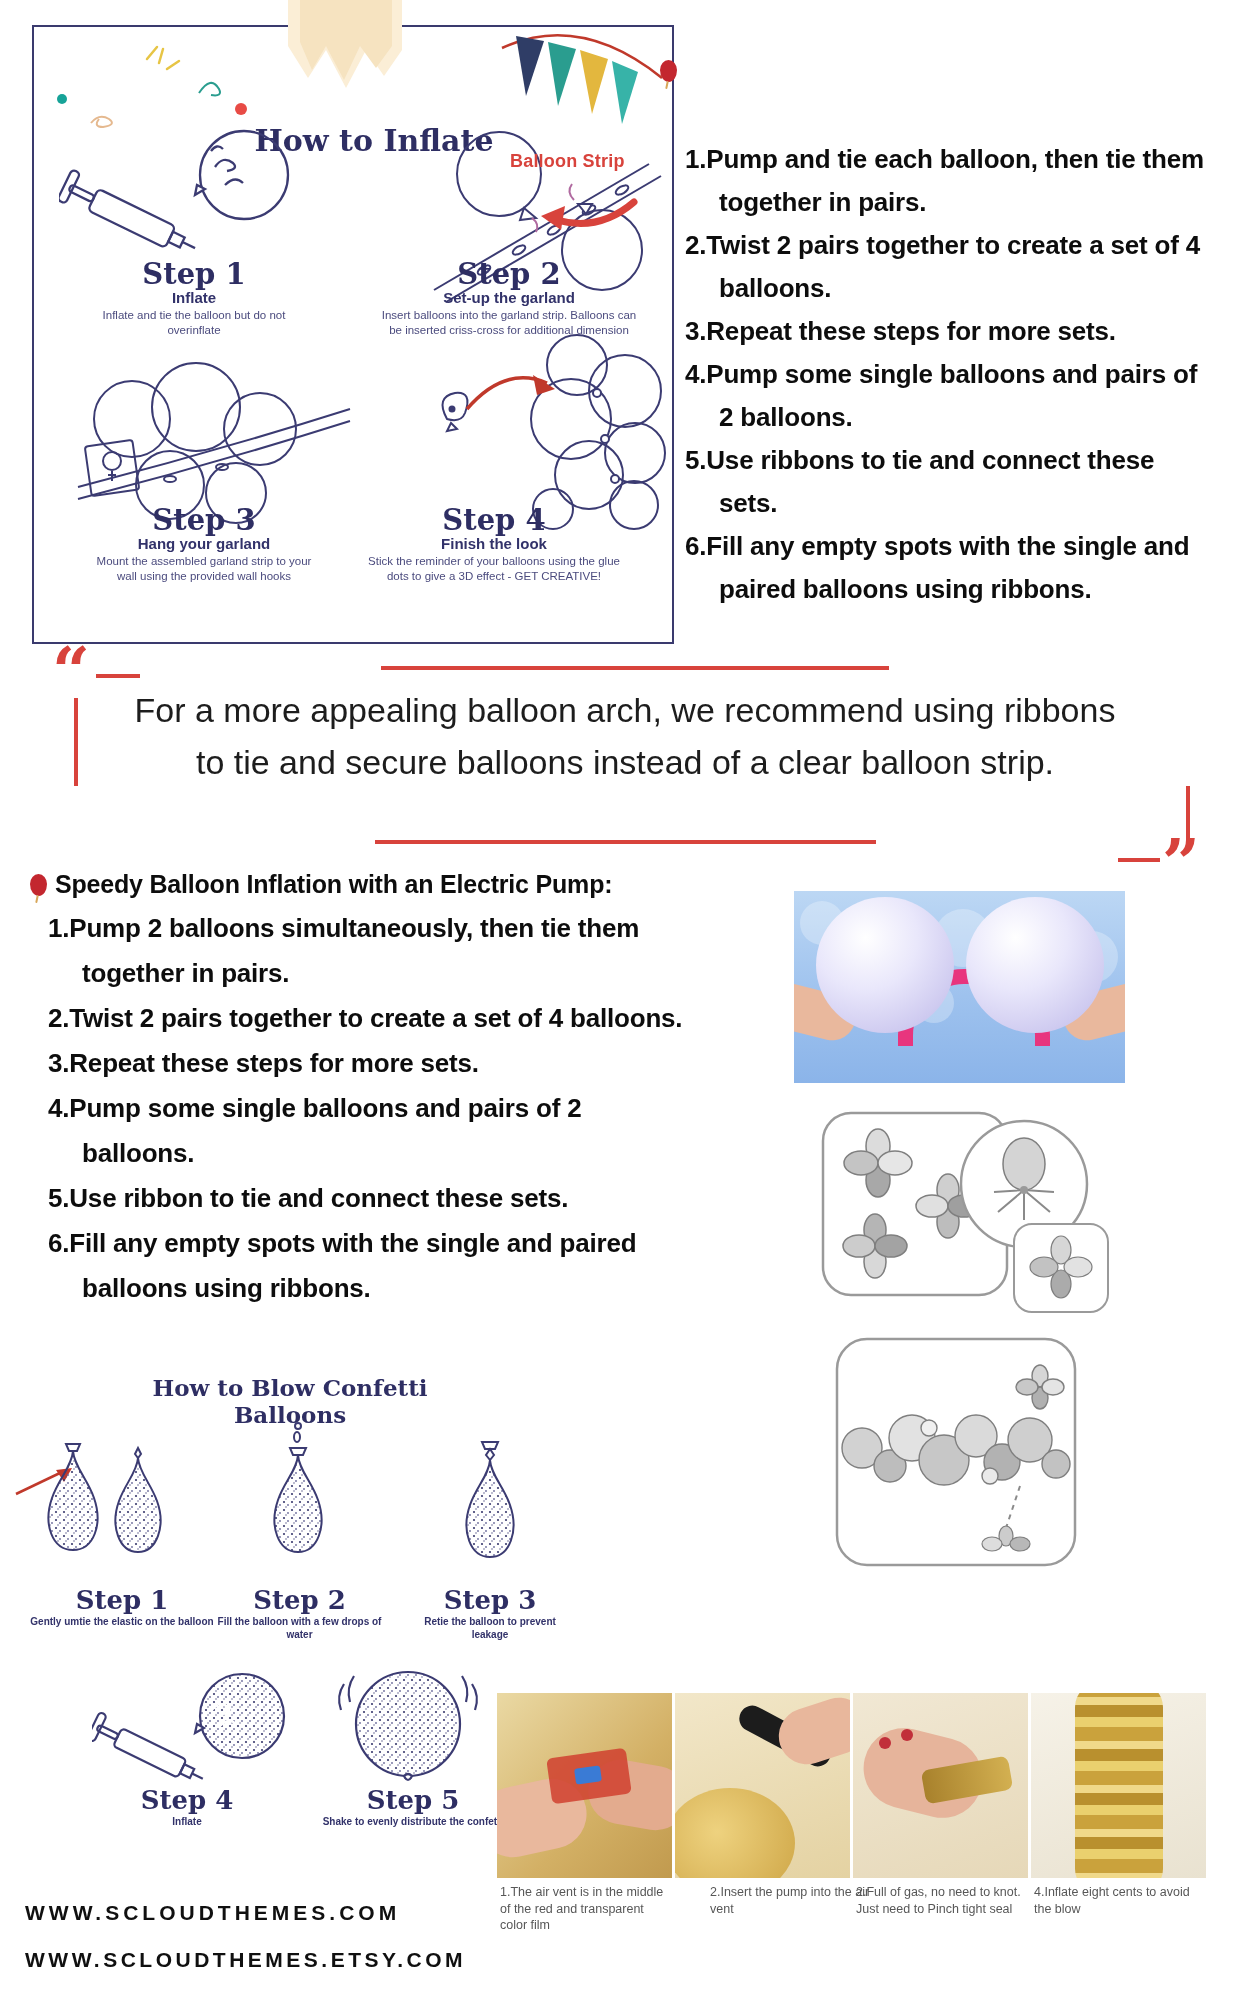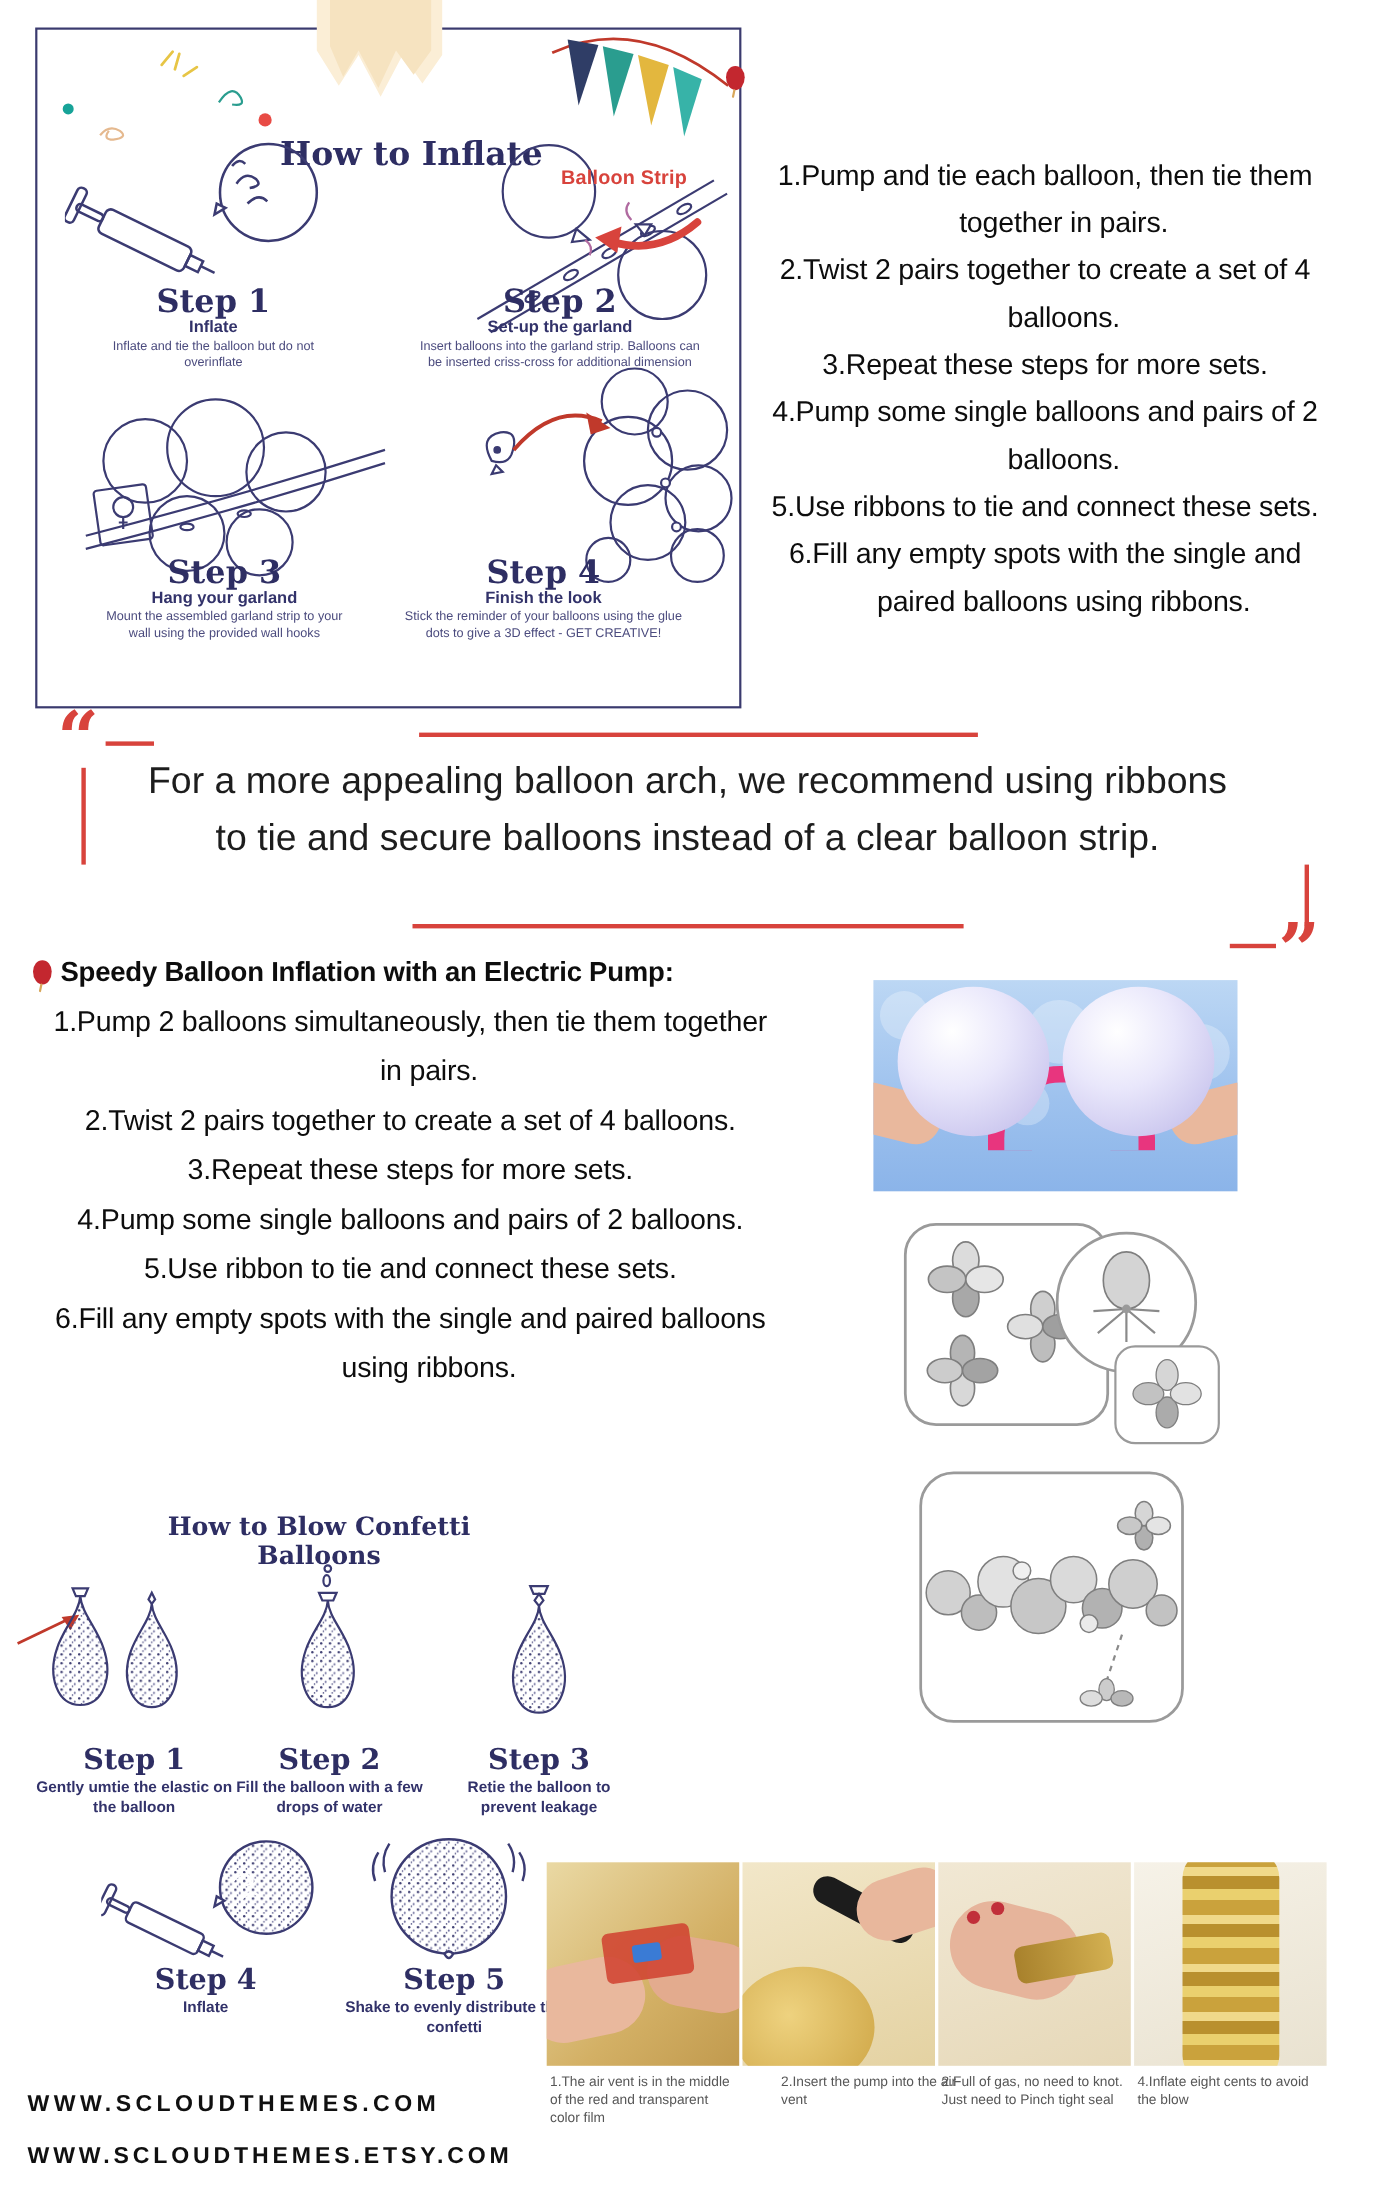--- a/index.html
+++ b/index.html
@@ -12,21 +12,21 @@
   #inflate-box{left:32px;top:25px;width:638px;height:615px;border:2px solid #3a3a6e;background:#fff;}
   .step-block{position:absolute;text-align:center;}
   .step-num{font-size:29px;line-height:1.05;}
   .step-title{font-weight:700;color:#32326a;font-size:15px;line-height:1.25;}
   .step-desc{font-size:11.5px;color:#4b4b7e;line-height:1.3;font-weight:500;}
   #balloon-strip-label{color:#d8433c;font-weight:700;font-size:18px;letter-spacing:.2px;}
 
   
   .biglist{list-style:none;margin:0;padding:0;counter-reset:n;}
   .biglist li{counter-increment:n;padding-left:34px;text-indent:-34px;
-              font-weight:400;color:#0d0d0d;letter-spacing:-.2px;text-align:center;}
+              font-weight:700;color:#0d0d0d;letter-spacing:-.2px;}
   .biglist li::before{content:counter(n) ".";}
   #hand-pump-list li{font-size:26px;line-height:43px;}
   #electric-list li{font-size:26px;line-height:45px;}
   .section-heading{font-weight:700;color:#0d0d0d;letter-spacing:-.2px;}
 
   
   .balloon-icon{display:inline-block;width:17px;height:22px;background:#c3272f;
       border-radius:50% 50% 48% 52% / 46% 46% 54% 54%;position:relative;vertical-align:-3px;margin-right:8px;}
   .balloon-icon::after{content:"";position:absolute;left:6px;bottom:-7px;width:2px;height:8px;
       background:#d8a75a;border-radius:2px;transform:rotate(12deg);}
@@ -53,21 +53,21 @@
       border-radius:50%;}
   #pump-label-text{position:absolute;left:0;top:38px;width:238px;text-align:center;color:#e8ecf8;
       font-size:8px;font-weight:700;letter-spacing:1px;}
   .nozzle-l{position:absolute;left:74px;top:-16px;width:26px;height:22px;background:#1d3a8f;
       border-radius:4px 4px 10px 10px;}
   .nozzle-r{position:absolute;left:160px;top:-16px;width:30px;height:24px;background:#dd2f7c;
       border-radius:4px 4px 12px 12px;}
 
   
   .cstep-num{font-size:26px;line-height:1.1;}
-  .cstep-desc{font-weight:700;color:#32326a;font-size:14px;line-height:1.3;}
+  .cstep-desc{font-weight:700;color:#32326a;font-size:10px;line-height:1.3;}
 
   
   .photo{position:absolute;top:1693px;width:175px;height:185px;overflow:hidden;}
   .photo-caption{position:absolute;top:1884px;width:168px;font-size:12.5px;line-height:1.32;color:#575757;}
 
   
   .site-url{font-weight:700;color:#101010;font-size:21px;letter-spacing:4px;}
 </style>
 </head>
 <body>

